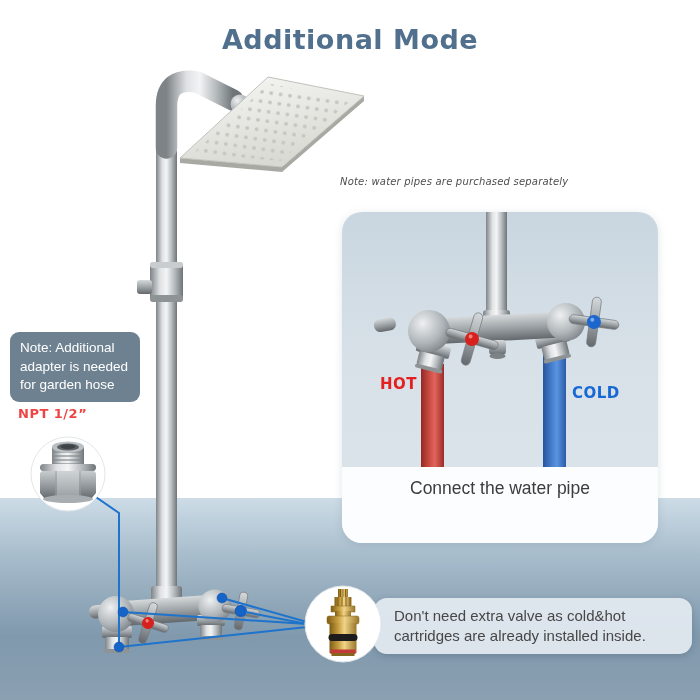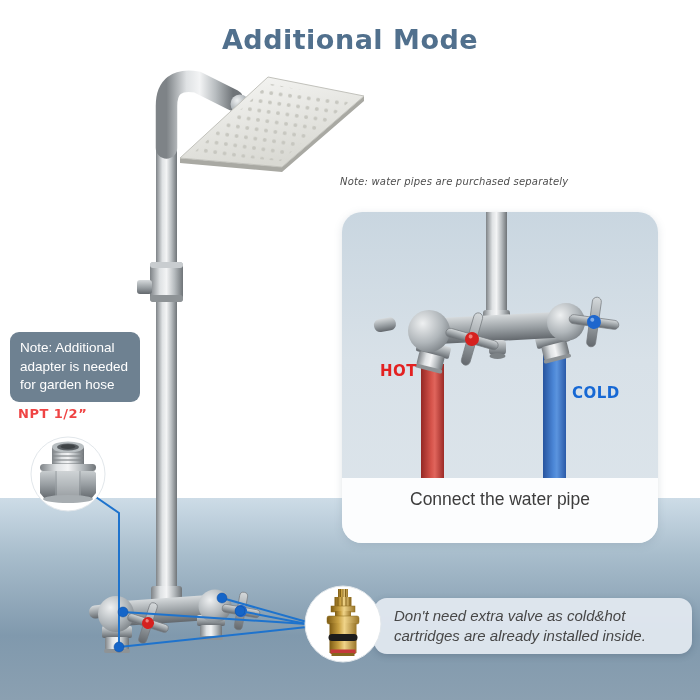--- a/index.html
+++ b/index.html
@@ -11,41 +11,41 @@
   .band{
     position:absolute;left:0;top:498px;width:700px;height:202px;z-index:1;
     background:linear-gradient(180deg,#cddce7 0%,#a8bdcc 28%,#8099ad 68%,#8ba0b1 100%);
   }
   
   .bottom-note{
     position:absolute;left:374px;top:598px;width:318px;height:56px;z-index:2;
     background:rgba(227,233,241,0.93);border-radius:13px;
     box-shadow:0 2px 6px rgba(50,70,90,.25);
     display:flex;flex-direction:column;justify-content:center;
-    padding-left:20px;box-sizing:border-box;font-style:italic;
+    padding-left:20px;box-sizing:border-box;
   }
   .bottom-note div{
     font-size:15px;line-height:20px;color:#474747;white-space:nowrap;
   }
   
   .art{position:absolute;left:0;top:0;z-index:3;pointer-events:none;}
   
   .panel{
     position:absolute;left:342px;top:212px;width:316px;height:331px;z-index:3;
     border-radius:20px;overflow:hidden;
     background:linear-gradient(180deg,#c9d6e0 0%,#d8e1e8 45%,#dde5eb 100%);
     box-shadow:0 2px 8px rgba(90,110,130,.18);
   }
   .panel svg{position:absolute;left:0;top:0;}
   .hotcold{position:absolute;font-family:"DejaVu Sans","Liberation Sans",sans-serif;
     font-weight:bold;font-size:15px;letter-spacing:.5px;z-index:4;}
-  .hot{left:38px;top:150px;color:#e32121;}
+  .hot{left:38px;top:163px;color:#e32121;}
   .cold{left:230px;top:172px;color:#1668d4;}
   .panel-caption{
-    position:absolute;left:0;bottom:0;width:100%;height:65px;z-index:5;
+    position:absolute;left:0;bottom:0;width:100%;height:76px;z-index:5;
     background:#fcfdfe;text-align:center;padding-top:9px;box-sizing:border-box;
   }
   .panel-caption div{font-size:17.5px;line-height:24px;color:#3d3d3d;}
   
   .title{
     position:absolute;left:0;top:24px;width:700px;text-align:center;z-index:4;
     font-family:"DejaVu Sans","Liberation Sans",sans-serif;
     font-weight:bold;font-size:27px;color:#51708d;letter-spacing:.5px;
   }
   

